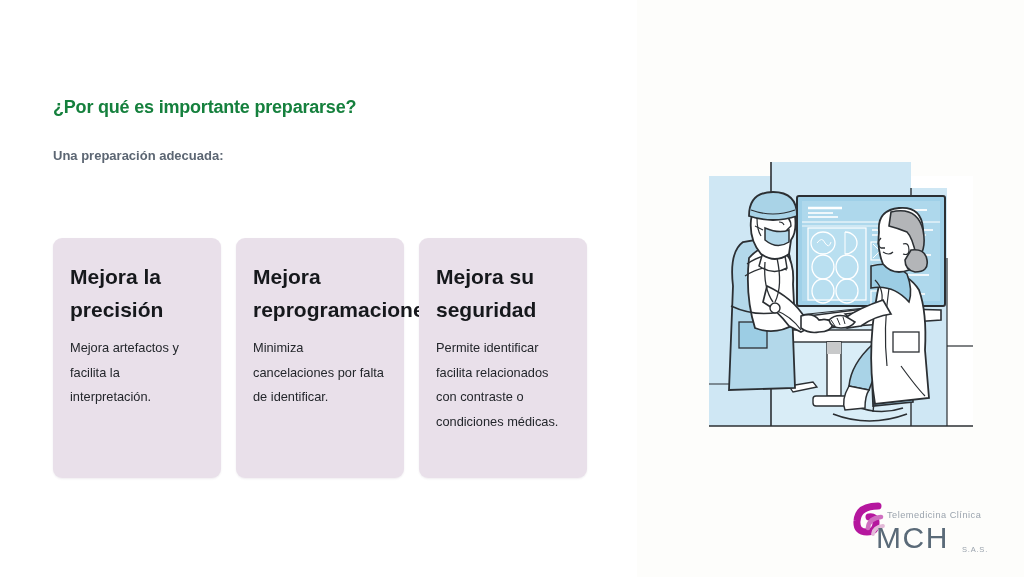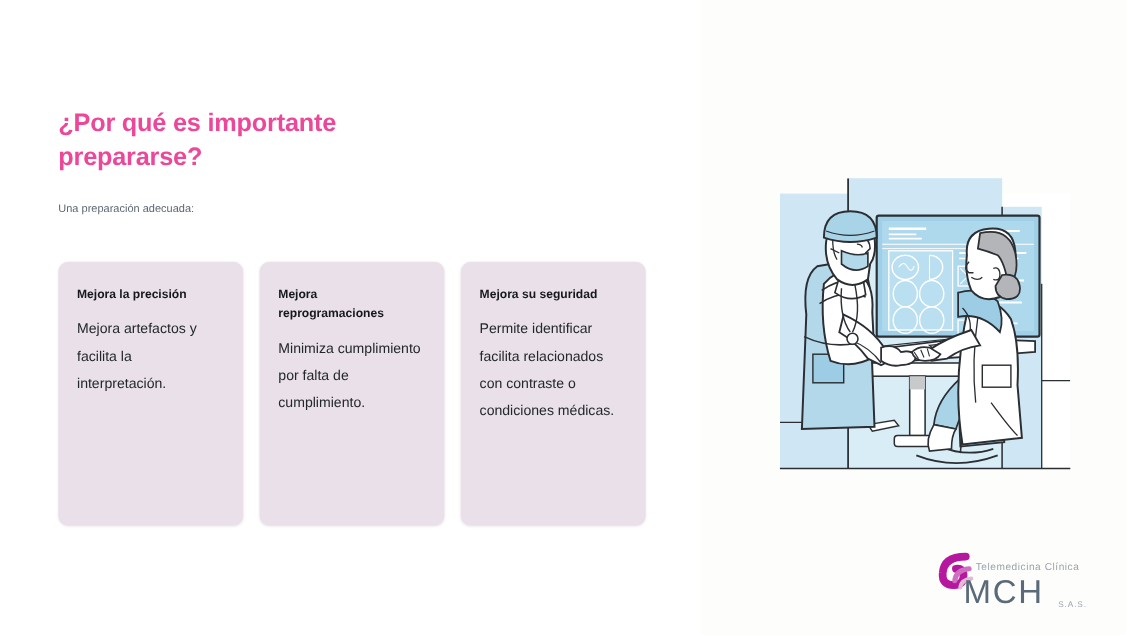--- a/index.html
+++ b/index.html
@@ -31,55 +31,55 @@
   }
   
   .content {
     position: absolute;
     left: 53px;
     top: 96px;
     width: 560px;
   }
   .title {
     margin: 0;
-    font-size: 23px;
+    font-size: 18px;
     line-height: 1.33;
     font-weight: bold;
-    color: #ec4899;
+    color: #15803d;
     letter-spacing: -0.2px;
     max-width: 380px;
   }
   .subtitle {
     margin: 0;
     padding-top: 27px;
-    font-size: 10px;
+    font-size: 13px;
     line-height: 1.4;
     color: #5c6673;
-    font-weight: normal;
+    font-weight: bold;
   }
   
   .cards {
     position: absolute;
     left: 53px;
     top: 238px;
     display: flex;
     gap: 15px;
   }
   .card {
     width: 168px;
     min-height: 240px;
     background: #e9e0ea;
     border-radius: 9px;
     padding: 22px 17px 20px 17px;
     box-sizing: border-box;
     box-shadow: 0 1px 2px rgba(80, 50, 85, 0.09);
   }
   .card-title {
     margin: 0;
-    font-size: 11px;
+    font-size: 21px;
     line-height: 1.58;
     font-weight: bold;
     color: #16181c;
   }
   .card-body {
     margin: 0;
     padding-top: 10px;
     font-size: 12.8px;
     line-height: 1.92;
     color: #23262b;
@@ -121,21 +121,21 @@
 
   <div class="cards">
 
     <div class="card">
       <h2 class="card-title">Mejora la precisión</h2>
       <p class="card-body">Mejora artefactos y facilita la interpretación.</p>
     </div>
 
     <div class="card">
       <h2 class="card-title">Mejora reprogramaciones</h2>
-      <p class="card-body">Minimiza cumplimiento por falta de cumplimiento.</p>
+      <p class="card-body">Minimiza cancelaciones por falta de identificar.</p>
     </div>
 
     <div class="card">
       <h2 class="card-title">Mejora su seguridad</h2>
       <p class="card-body">Permite identificar facilita relacionados con contraste o condiciones médicas.</p>
     </div>
 
   </div>
 
   <div class="illustration">

